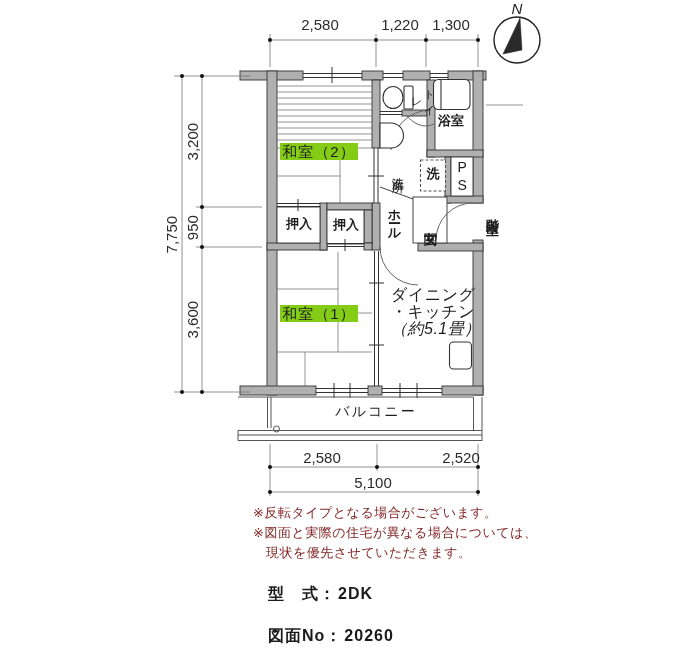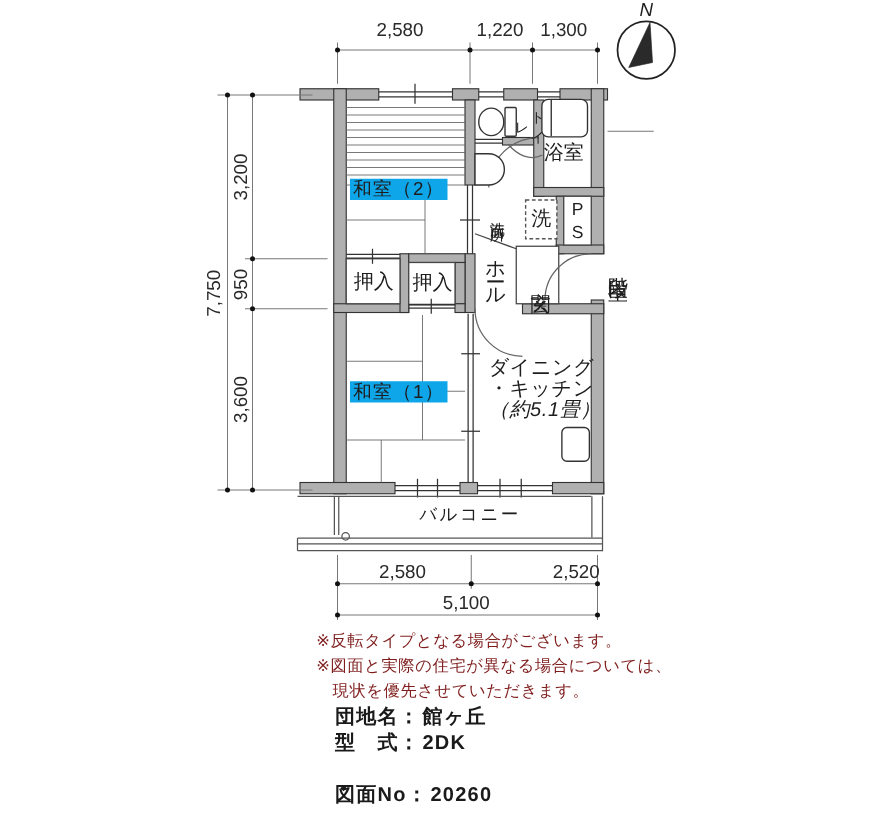--- a/index.html
+++ b/index.html
@@ -1,27 +1,27 @@
 <!DOCTYPE html>
 <html><head>
 <meta charset="utf-8">
 <style>
   html,body{margin:0;padding:0;background:#fff;}
   #stage{position:relative;width:700px;height:650px;background:#ffffff;overflow:hidden;
          font-family:"Liberation Sans","DejaVu Sans",sans-serif;color:#1c1c1c;}
   #plan-svg{position:absolute;left:0;top:0;}
   .lbl{position:absolute;text-align:center;line-height:1.15;white-space:nowrap;color:#1d1d1d;}
-  .bgw{background:#0ea5e9;padding:0 1px;}
+  .bgw{background:#84cc16;padding:0 1px;}
   .v{writing-mode:vertical-rl;letter-spacing:2px;white-space:normal;}
   .vu{writing-mode:vertical-rl;text-orientation:upright;letter-spacing:2px;}
   .rot{transform:rotate(-90deg);transform-origin:center center;}
   .dim{font-size:15px;color:#2a2a2a;}
   .room{font-size:15px;letter-spacing:1px;}
   .small{font-size:11px;}
-  .mid{font-size:16px;}
+  .mid{font-size:13px;font-weight:bold;}
   .dk{font-size:16px;text-align:left;letter-spacing:0.5px;line-height:17px;}
   .note{position:absolute;font-size:13px;color:#7f1d1d;letter-spacing:0.5px;}
   .info-row{position:absolute;font-size:16px;font-weight:600;color:#1a1a1a;letter-spacing:1px;}
   .info-row .val{margin-left:2px;}
 </style>
 </head>
 <body>
 
 <div id="stage">
 
@@ -216,23 +216,20 @@
 <div class="lbl" style="left:330px;top:403px;width:92px;font-size:14px;letter-spacing:2px;">バルコニー</div>
 
 <div class="lbl dim" style="left:297px;top:449px;width:50px;">2,580</div>
 <div class="lbl dim" style="left:402px;top:449px;width:50px;margin-left:34px;">2,520</div>
 <div class="lbl dim" style="left:348px;top:474px;width:50px;">5,100</div>
 
 <div class="note" style="left:253px;top:504px;">※反転タイプとなる場合がございます。</div>
 <div class="note" style="left:266px;top:544px;">現状を優先させていただきます。</div>
 <div class="note" style="left:253px;top:524px;">※図面と実際の住宅が異なる場合については、</div>
 
-<div class="info-row" style="left:268px;top:563px;">
-  <span>団地名：</span><span class="val">館ヶ丘</span>
-</div>
 <div class="info-row" style="left:268px;top:584px;text-align:right;">
   <span>型　式：</span><span class="val">2DK</span>
 </div>
 <div class="info-row" style="left:268px;top:626px;">
   <span>図面No：</span><span class="val">20260</span>
 </div>
 
 </div>
 
 </body></html>

